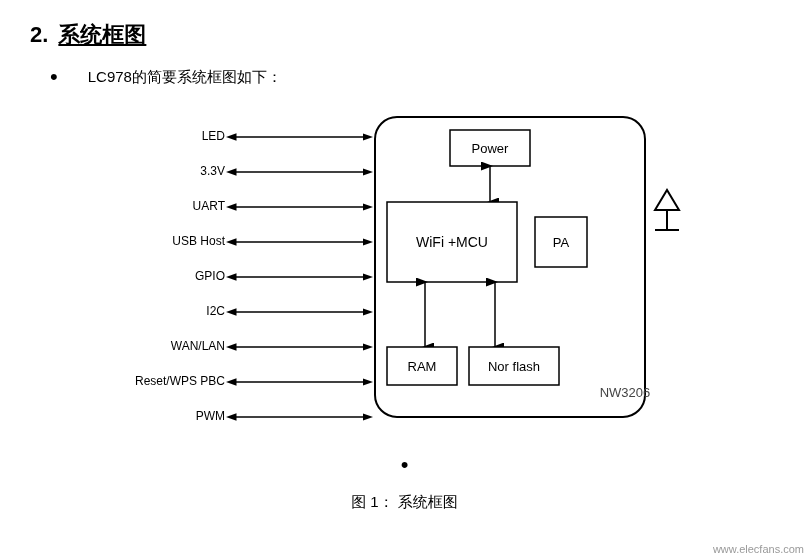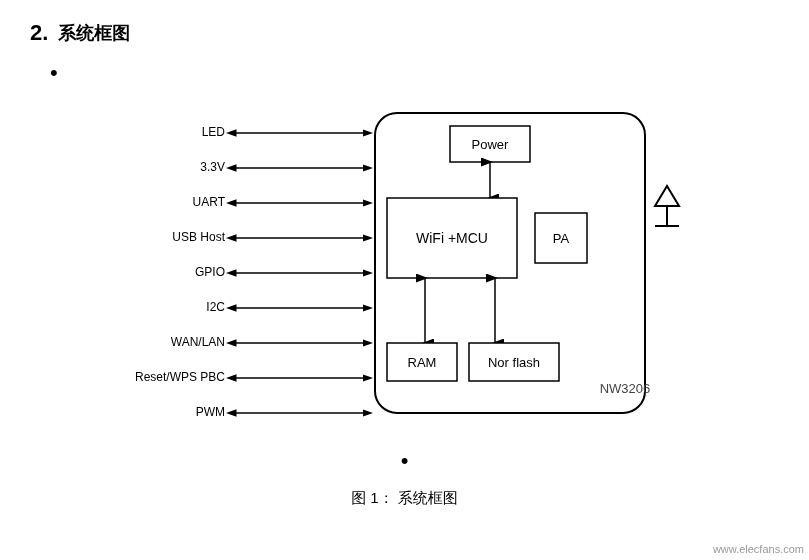--- a/index.html
+++ b/index.html
@@ -18,22 +18,23 @@
       font-size: 22px;
       font-weight: bold;
       margin-bottom: 18px;
       gap: 10px;
     }
     .section-num {
       font-size: 22px;
       font-weight: bold;
     }
     .section-text {
-      font-size: 18px;
+      font-size: 22px;
       font-weight: bold;
+      text-decoration: underline;
     }
 
     .bullet-item {
       display: flex;
       align-items: flex-start;
       margin-left: 20px;
       margin-bottom: 14px;
       font-size: 15px;
     }
     .bullet-dot {
@@ -82,20 +83,21 @@
 </head>
 <body>
 
 <div class="section-title">
   <span class="section-num">2.</span>
   <span class="section-text">系统框图</span>
 </div>
 
 <div class="bullet-item">
   <span class="bullet-dot">•</span>
+  <span>LC978的简要系统框图如下：</span>
 </div>
 
 <div class="diagram-container">
   <svg class="diagram-svg" width="580" height="340" viewBox="0 0 580 340">
 
     <rect x="260" y="15" width="270" height="300" rx="22" ry="22" fill="white" stroke="#000" stroke-width="2"></rect>
 
     <rect x="335" y="28" width="80" height="36" fill="white" stroke="#000" stroke-width="1.5"></rect>
     <text x="375" y="51" text-anchor="middle" font-size="13" font-family="Arial">
       <tspan>Power</tspan>

